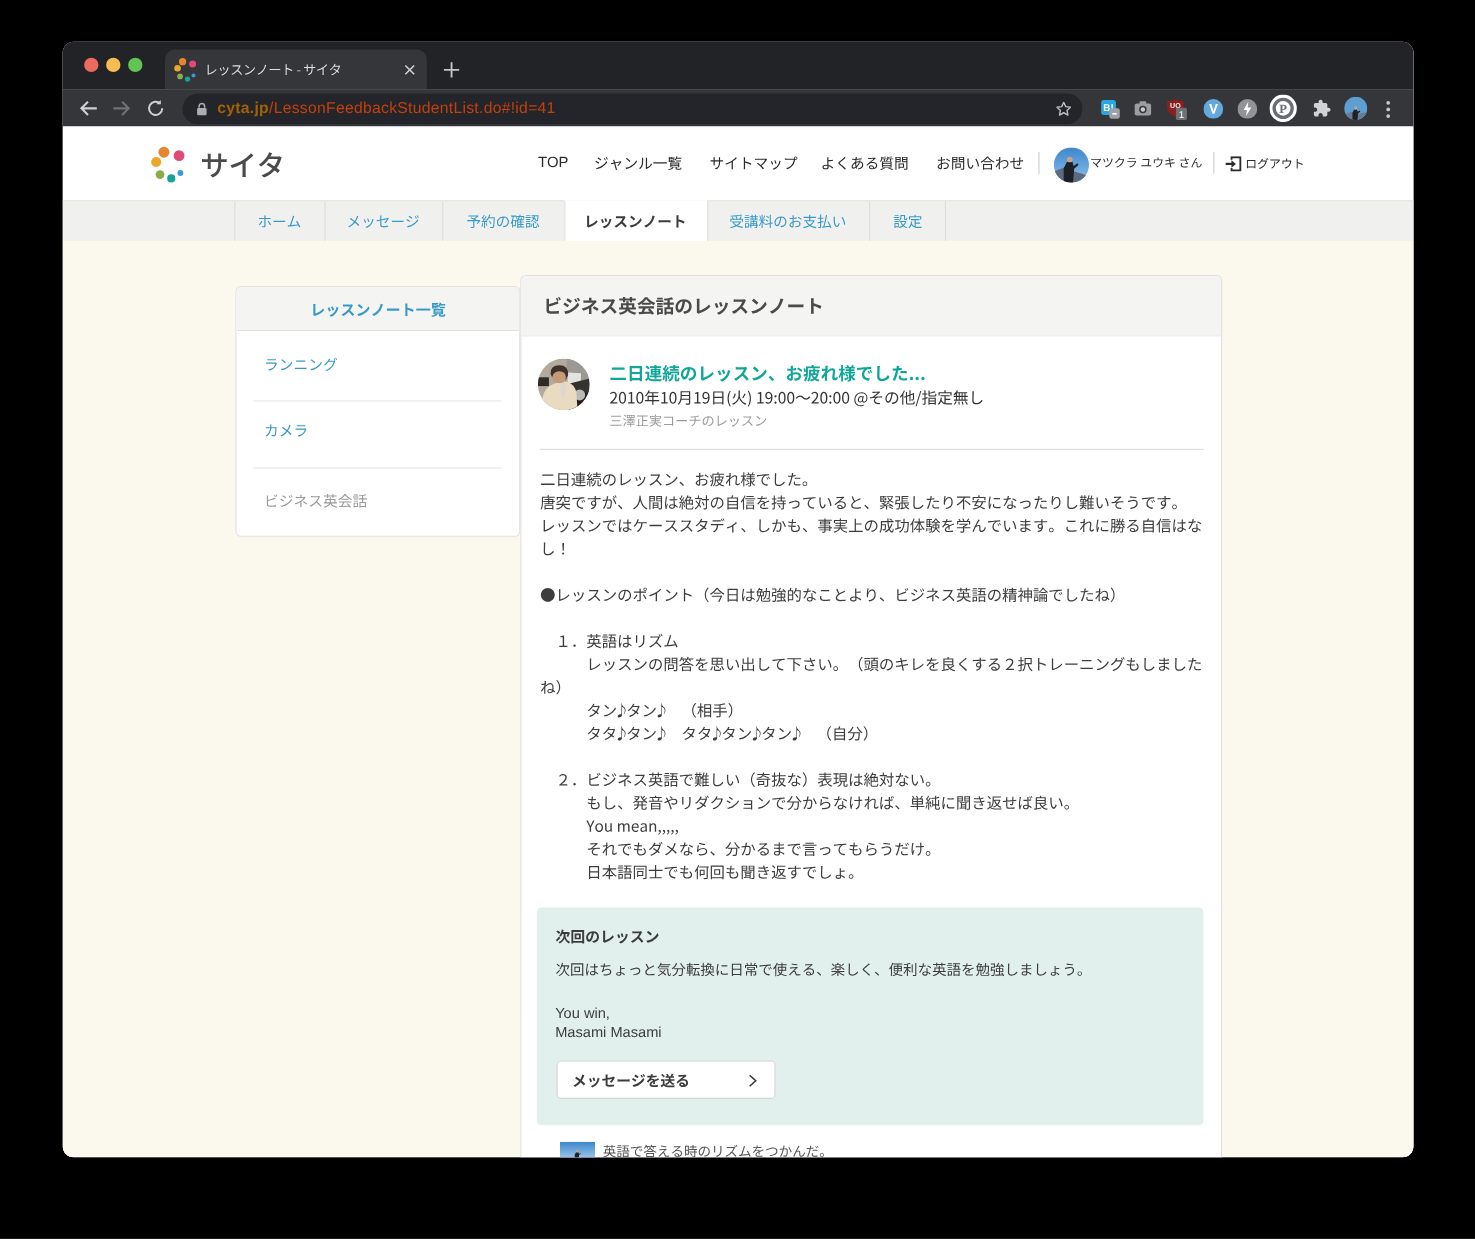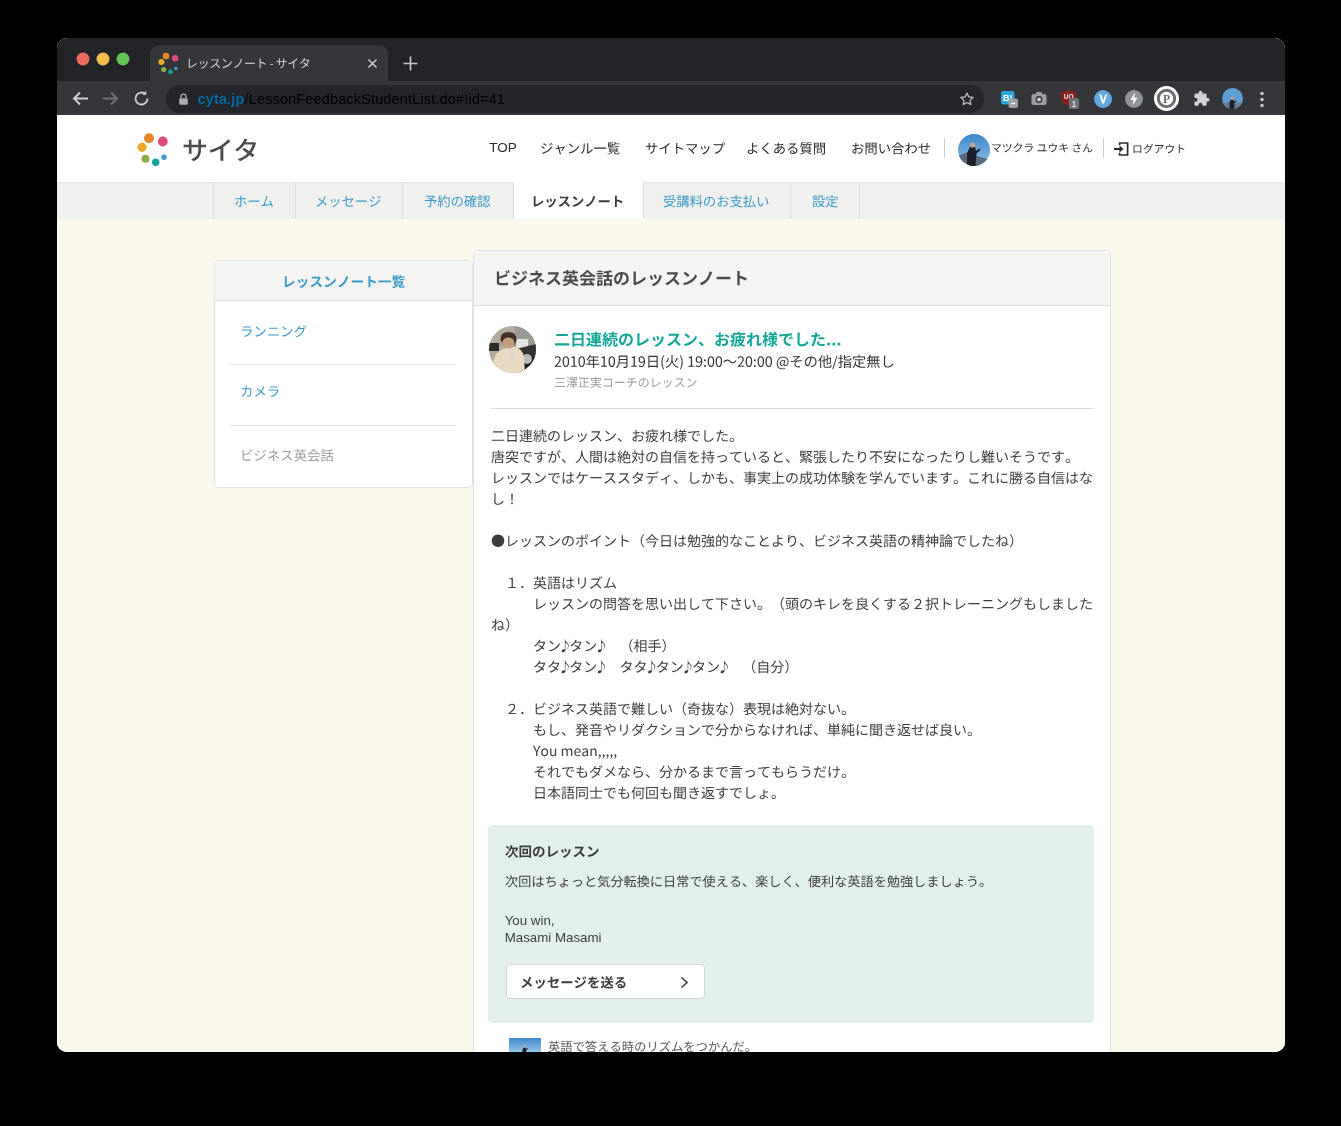--- a/index.html
+++ b/index.html
@@ -47,21 +47,21 @@
       </svg>
       <svg style="position:absolute;left:76.0px;top:52.0px;" width="17" height="17" viewBox="0 0 17 17">
         <path d="M14.5 8.5 a6 6 0 1 1 -1.8-4.3" stroke="#cdcfd2" stroke-width="1.8" fill="none"></path>
         <path d="M13.2 0.8 V4.8 H9.2 Z" fill="#cdcfd2"></path>
       </svg>
       <div style="position:absolute;left:108.8px;top:47.0px;width:818.0px;height:28.0px;background:#23252a;border-radius:14px"></div>
       <svg style="position:absolute;left:121.0px;top:54.5px;" width="11" height="13" viewBox="0 0 11 13">
         <rect x="1.2" y="5.2" width="8.6" height="6.6" rx="1.2" fill="#aaadb2"></rect>
         <path d="M3 5 V3.6 a2.5 2.5 0 0 1 5 0 V5" stroke="#aaadb2" stroke-width="1.4" fill="none"></path>
       </svg>
-      <div style="position:absolute;left:140.5px;top:60.7px;transform:translate(0,-50%);font:14.3px 'Liberation Sans',sans-serif;color:#e8eaed;letter-spacing:0.25px;white-space:nowrap;line-height:1"><span style="color:#0369a1;font-weight:bold">cyta.jp</span><span style="color:#000000">/LessonFeedbackStudentList.do#!id=41</span></div>
+      <div style="position:absolute;left:140.5px;top:60.7px;transform:translate(0,-50%);font:14.3px 'Liberation Sans',sans-serif;color:#e8eaed;letter-spacing:0.25px;white-space:nowrap;line-height:1"><span style="color:#a16207;font-weight:bold">cyta.jp</span><span style="color:#c2410c">/LessonFeedbackStudentList.do#!id=41</span></div>
       <svg style="position:absolute;left:903.0px;top:54.0px;" width="14" height="14" viewBox="0 0 14 14">
         <path d="M7 1 L8.85 4.95 L13.1 5.5 L10 8.4 L10.8 12.6 L7 10.5 L3.2 12.6 L4 8.4 L0.9 5.5 L5.15 4.95 Z" stroke="#b9bcc1" stroke-width="1.3" fill="none" stroke-linejoin="round"></path>
       </svg>
       <svg style="position:absolute;left:944.0px;top:53.0px;" width="22" height="20" viewBox="0 0 22 20">
         <rect x="0" y="0" width="13.5" height="13.5" rx="2.5" fill="#29a8e0"></rect>
         <text x="6.7" y="10.2" font-family="Liberation Sans" font-size="9" font-weight="bold" fill="#fff" text-anchor="middle">B!</text>
         <rect x="7.5" y="7.5" width="9.5" height="9.5" rx="2" fill="#9ea1a6"></rect>
         <rect x="10.2" y="11.8" width="4" height="1.4" fill="#fff"></rect>
       </svg>
       <svg style="position:absolute;left:974.0px;top:53.0px;" width="16" height="16" viewBox="0 0 16 16">

